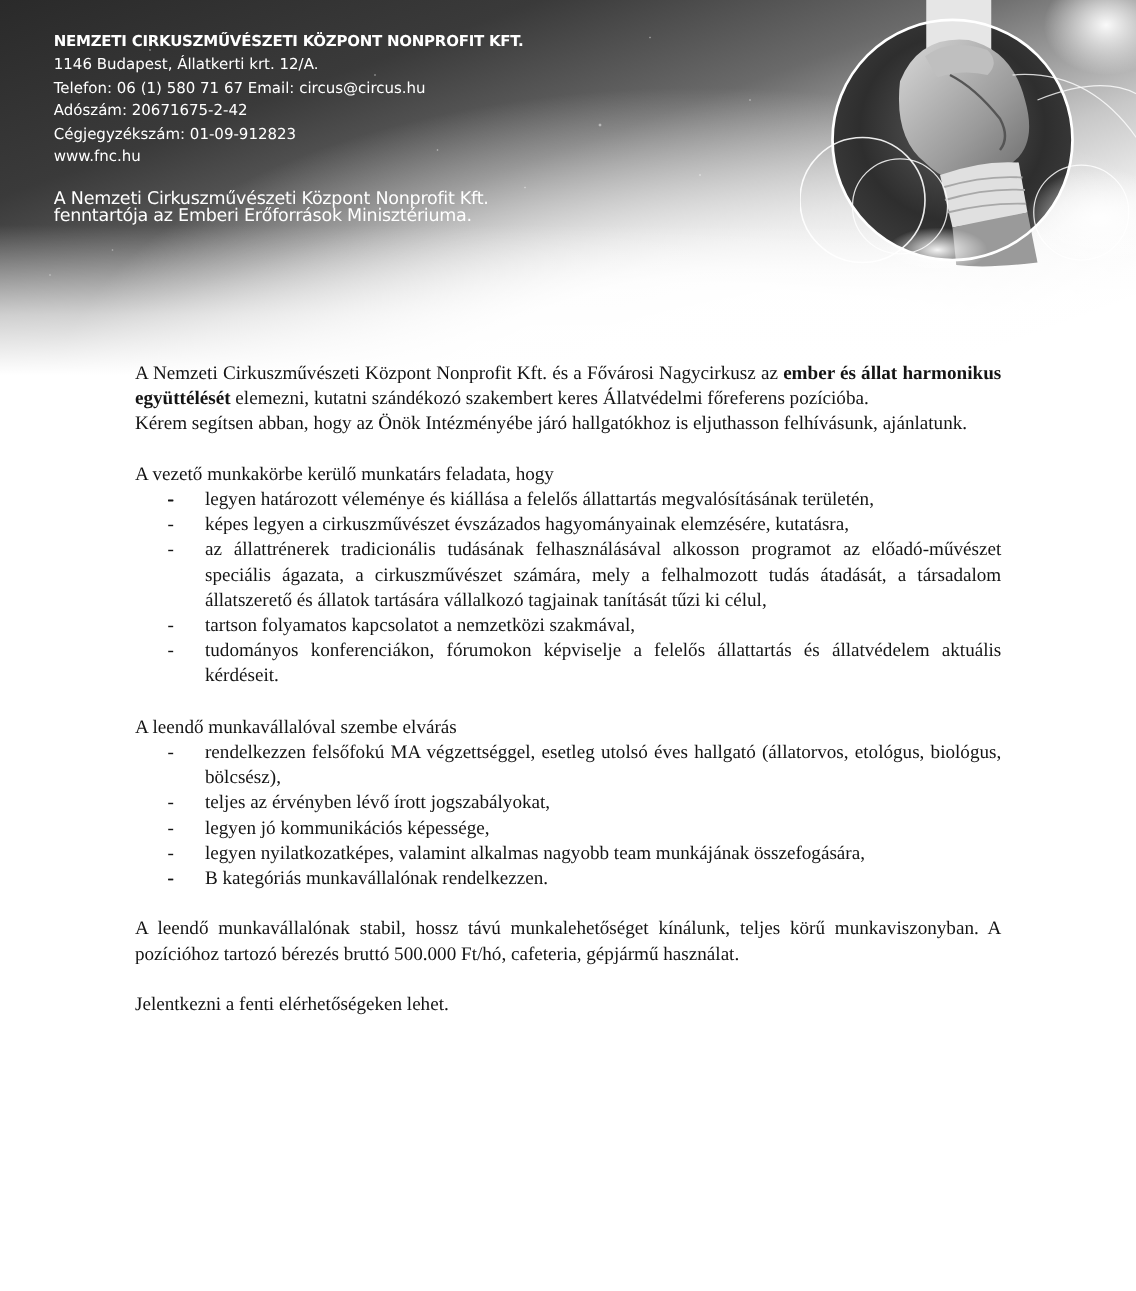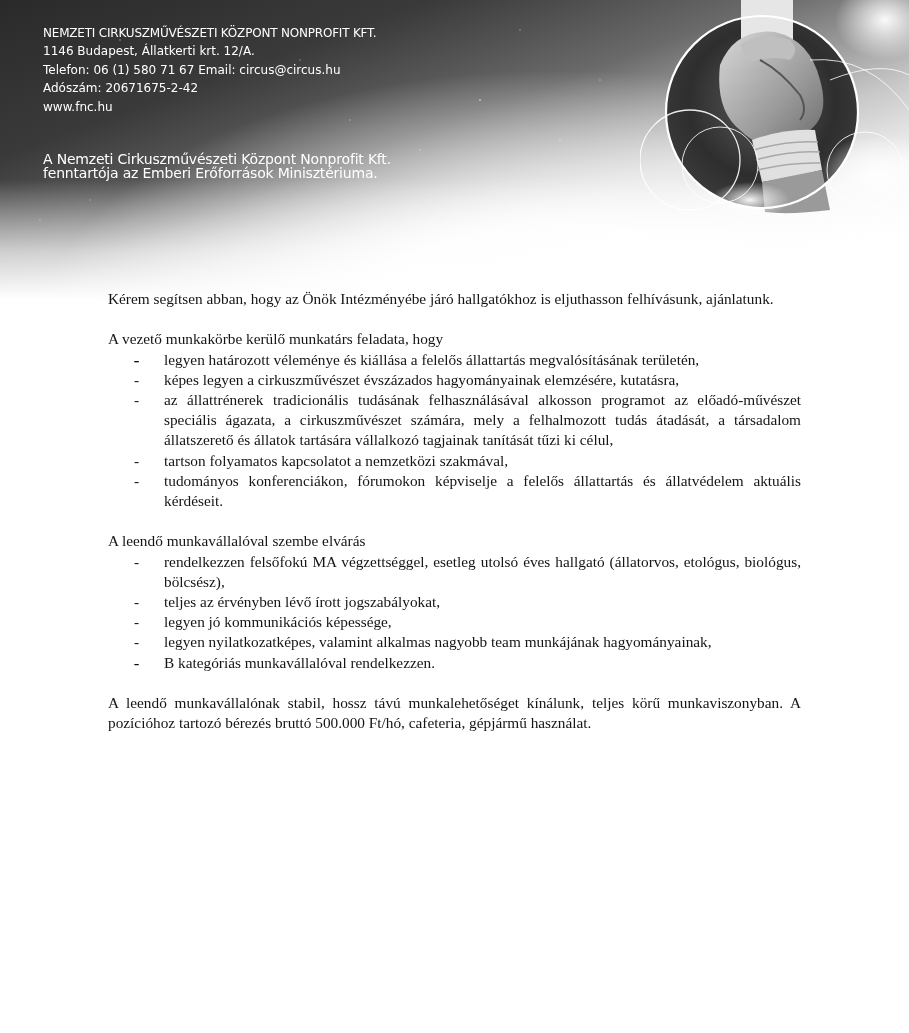--- a/index.html
+++ b/index.html
@@ -57,21 +57,21 @@
     .contact-block {
       position: absolute;
       left: 43px;
       top: 24px;
       font-family: "DejaVu Sans", sans-serif;
       color: #ffffff;
       font-size: 12px;
       line-height: 18.4px;
     }
     .contact-block .org-name {
-      font-weight: normal;
+      font-weight: bold;
       font-size: 12px;
       letter-spacing: -0.2px;
     }
     .contact-block .web {
       font-weight: normal;
     }
     .contact-block .line {
       white-space: nowrap;
     }
     .funder {
@@ -171,51 +171,54 @@
   <circle cx="225" cy="170" r="38" fill="none" stroke="#ffffff" stroke-width="1" opacity="0.85"></circle>
   <path d="M170 60 Q230 55 269 110" fill="none" stroke="#ffffff" stroke-width="1" opacity="0.8"></path>
   <path d="M190 80 Q240 60 269 75" fill="none" stroke="#ffffff" stroke-width="1" opacity="0.8"></path>
 </svg>
 
 <div class="contact-block">
   <div class="line org-name">NEMZETI CIRKUSZMŰVÉSZETI KÖZPONT NONPROFIT KFT.</div>
   <div class="line">1146 Budapest, Állatkerti krt. 12/A.</div>
   <div class="line">Telefon: 06 (1) 580 71 67 Email: circus@circus.hu</div>
   <div class="line">Adószám: 20671675-2-42</div>
+  <div class="line">Cégjegyzékszám: 01-09-912823</div>
   <div class="line web">www.fnc.hu</div>
 </div>
 
 <div class="funder">
   <div>A Nemzeti Cirkuszművészeti Központ Nonprofit Kft.</div>
   <div>fenntartója az Emberi Erőforrások Minisztériuma.</div>
 </div>
 
 <div class="letter">
+  <p class="last-line-left"><span>A Nemzeti Cirkuszművészeti Központ Nonprofit Kft. és a Fővárosi Nagycirkusz az </span><b>ember és állat harmonikus együttélését</b><span> elemezni, kutatni szándékozó szakembert keres Állatvédelmi főreferens pozícióba.</span></p>
   <p class="last-line-left">Kérem segítsen abban, hogy az Önök Intézményébe járó hallgatókhoz is eljuthasson felhívásunk, ajánlatunk.</p>
   <div class="gap"></div>
 
   <p>A vezető munkakörbe kerülő munkatárs feladata, hogy</p>
   <ul>
     <li class="last-line-left"><span class="dash">-</span></li>
     <li class="last-line-left"><span class="dash">-</span></li>
     <li class="last-line-left"><span class="dash">-</span><span>legyen határozott véleménye és kiállása a felelős állattartás megvalósításának területén,</span></li>
     <li class="last-line-left"><span class="dash">-</span><span>képes legyen a cirkuszművészet évszázados hagyományainak elemzésére, kutatásra,</span></li>
     <li class="last-line-left"><span class="dash">-</span><span>az állattrénerek tradicionális tudásának felhasználásával alkosson programot az előadó-művészet speciális ágazata, a cirkuszművészet számára, mely a felhalmozott tudás átadását, a társadalom állatszerető és állatok tartására vállalkozó tagjainak tanítását tűzi ki célul,</span></li>
     <li class="last-line-left"><span class="dash">-</span><span>tartson folyamatos kapcsolatot a nemzetközi szakmával,</span></li>
     <li class="last-line-left"><span class="dash">-</span><span>tudományos konferenciákon, fórumokon képviselje a felelős állattartás és állatvédelem aktuális kérdéseit.</span></li>
   </ul>
   <div class="gap"></div>
 
   <p>A leendő munkavállalóval szembe elvárás</p>
   <ul>
     <li class="last-line-left"><span class="dash">-</span><span>rendelkezzen felsőfokú MA végzettséggel, esetleg utolsó éves hallgató (állatorvos, etológus, biológus, bölcsész),</span></li>
     <li class="last-line-left"><span class="dash">-</span><span>teljes az érvényben lévő írott jogszabályokat,</span></li>
     <li class="last-line-left"><span class="dash">-</span><span>legyen jó kommunikációs képessége,</span></li>
-    <li class="last-line-left"><span class="dash">-</span><span>legyen nyilatkozatképes, valamint alkalmas nagyobb team munkájának hagyományainak,</span></li>
+    <li class="last-line-left"><span class="dash">-</span><span>legyen nyilatkozatképes, valamint alkalmas nagyobb team munkájának összefogására,</span></li>
     <li class="last-line-left"><span class="dash">-</span></li>
-    <li class="last-line-left"><span class="dash">-</span><span>B kategóriás munkavállalóval rendelkezzen.</span></li>
+    <li class="last-line-left"><span class="dash">-</span><span>B kategóriás munkavállalónak rendelkezzen.</span></li>
   </ul>
   <div class="gap"></div>
 
   <p class="last-line-left">A leendő munkavállalónak stabil, hossz távú munkalehetőséget kínálunk, teljes körű munkaviszonyban. A pozícióhoz tartozó bérezés bruttó 500.000 Ft/hó, cafeteria, gépjármű használat.</p>
   <div class="gap"></div>
 
+  <p>Jelentkezni a fenti elérhetőségeken lehet.</p>
 </div>
 
 </body></html>

